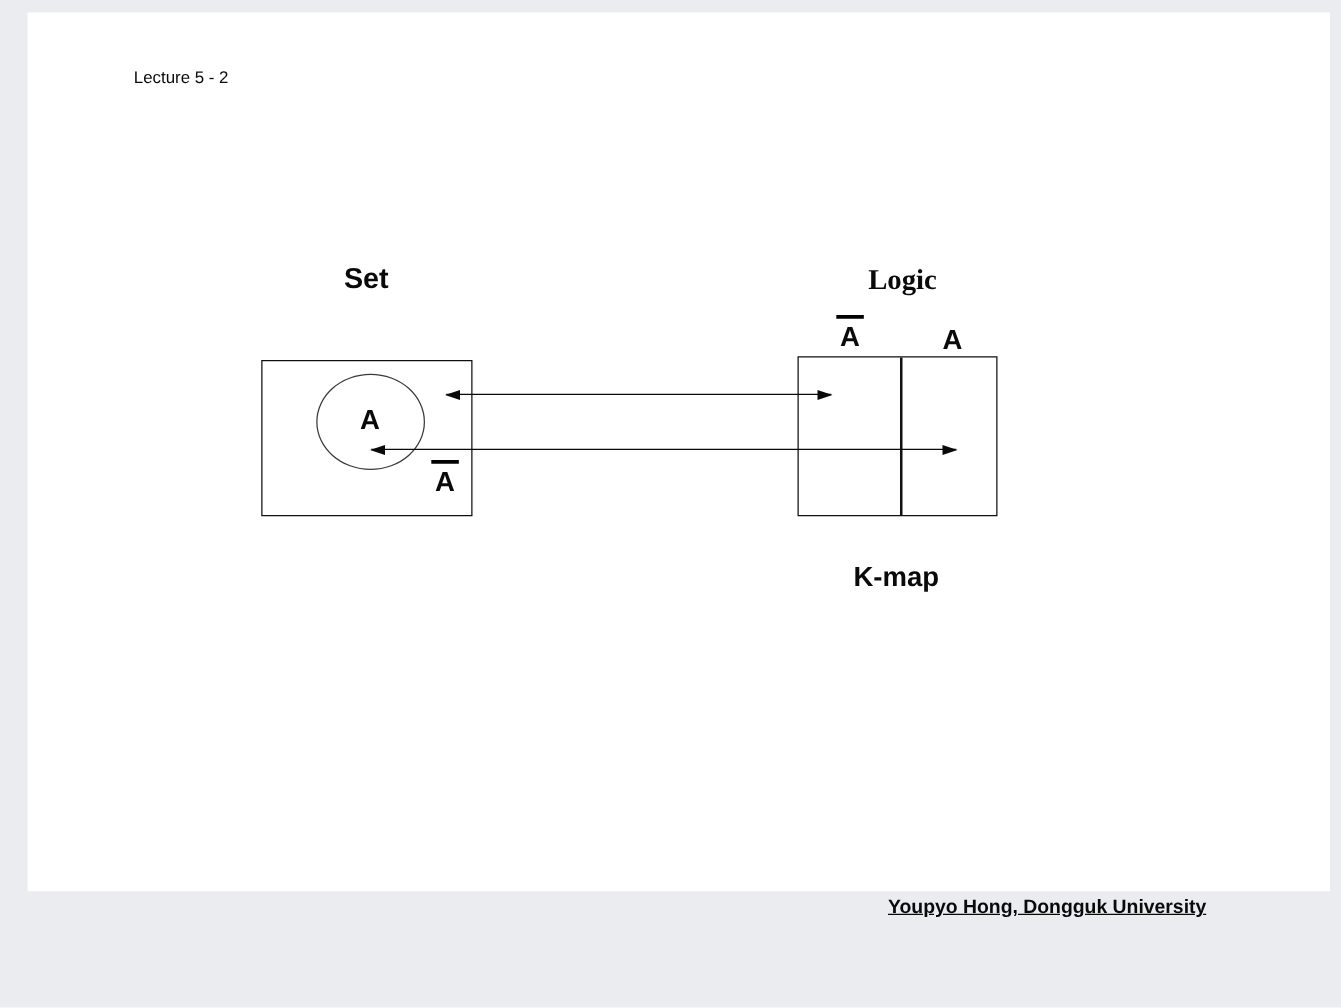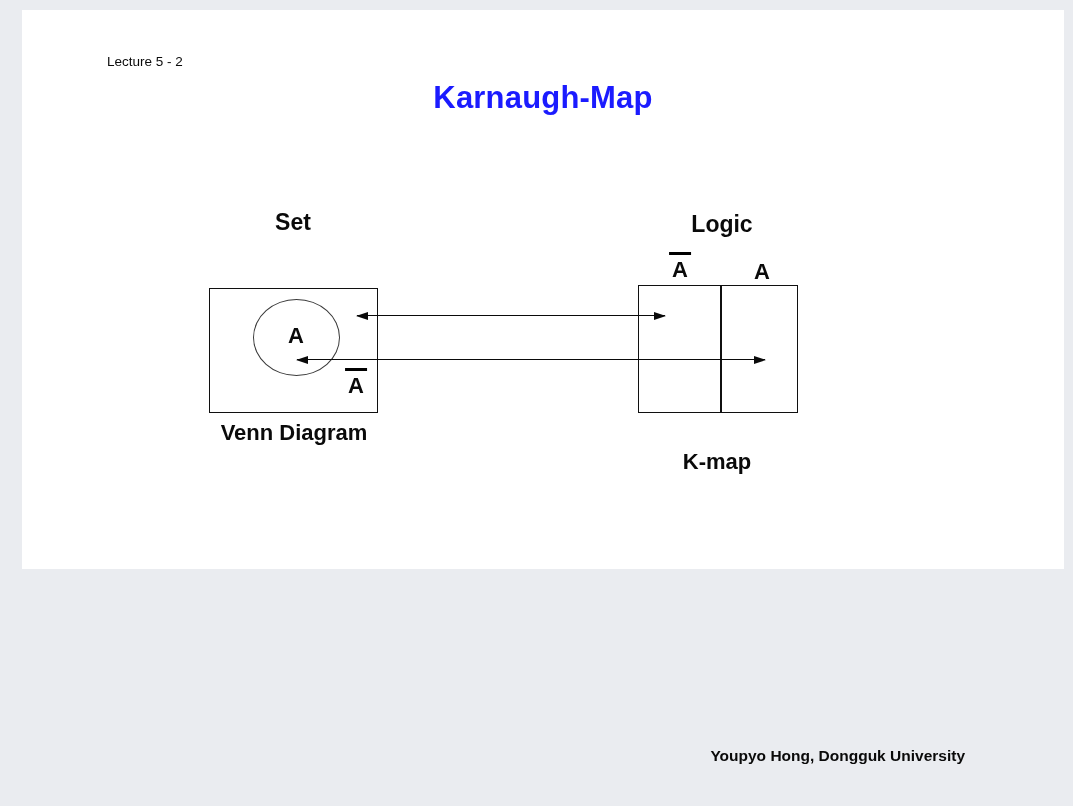--- a/index.html
+++ b/index.html
@@ -6,40 +6,40 @@
   body {
     width:1073px; height:806px;
     background:#eaecf0;
     font-family:"Liberation Sans", sans-serif;
     color:#0a0a0a;
     overflow:hidden;
     position:relative;
   }
   .slide {
     position:absolute; left:22px; top:10px;
-    width:1042px; height:559px;
+    width:1042px; height:703px;
     background:#ffffff;
   }
   .abs { position:absolute; }
   .cx { transform:translateX(-50%); }
   .nowrap { white-space:nowrap; }
 
   .lecture-label { left:85px; top:44px; font-size:13.5px; }
 
   .slide-title {
     left:0; top:70px; width:100%;
     text-align:center;
     font-size:31px; font-weight:bold;
     color:#1b1bff;
     letter-spacing:0.2px;
   }
 
   .heading { font-size:23px; font-weight:bold; }
   .set-heading   { left:271px; top:199px;text-align:right; }
-  .logic-heading { left:700px; top:201px; }
+  .logic-heading { left:700px; top:201px;font-family:Liberation Serif, serif; }
 
   .caption { font-size:22px; font-weight:bold; }
   .venn-caption { left:272px; top:410px; }
   .kmap-caption { left:695px; top:439px; }
 
   .a-label { font-size:22px; font-weight:bold; line-height:1; }
 
   .overbar {
     display:inline-block;
     border-top:3.5px solid #000;
@@ -79,32 +79,31 @@
     width:0; height:0;
     border-top:4.8px solid transparent;
     border-bottom:4.8px solid transparent;
   }
   .arrow::before { left:-1px;  border-right:12px solid #0a0a0a; }
   .arrow::after  { right:-1px; border-left:12px solid #0a0a0a; }
   .arrow-top    { left:335px; top:305px; width:308px; }
   .arrow-bottom { left:275px; top:349px; width:468px; }
 
   .footer-credit {
-    right:99px; top:737px;
-    font-size:15.5px; font-weight:bold;
+    right:99px; top:707px;
+    font-size:15.5px; font-weight:bold;text-decoration:underline;
   }
 </style>
 </head>
 <body>
 
 <div class="slide">
 
   <div class="abs lecture-label nowrap">Lecture 5 - 2</div>
 
-  <div class="abs slide-title nowrap">Karnaugh-Map</div>
 
   <div class="abs heading set-heading cx nowrap">Set</div>
 
   <div class="abs heading logic-heading cx nowrap">Logic</div>
 
   <div class="abs a-label kmap-col-not-a cx">
     <span class="overbar">A</span>
   </div>
   <div class="abs a-label kmap-col-a cx">A</div>
 
@@ -116,19 +115,18 @@
     </div>
   </div>
 
   <div class="abs kmap-box">
     <div class="kmap-divider"></div>
   </div>
 
   <div class="arrow arrow-top"></div>
   <div class="arrow arrow-bottom"></div>
 
-  <div class="abs caption venn-caption cx nowrap">Venn Diagram</div>
 
   <div class="abs caption kmap-caption cx nowrap">K-map</div>
 
   <div class="abs footer-credit nowrap">Youpyo Hong, Dongguk University</div>
 
 </div>
 
 </body></html>

